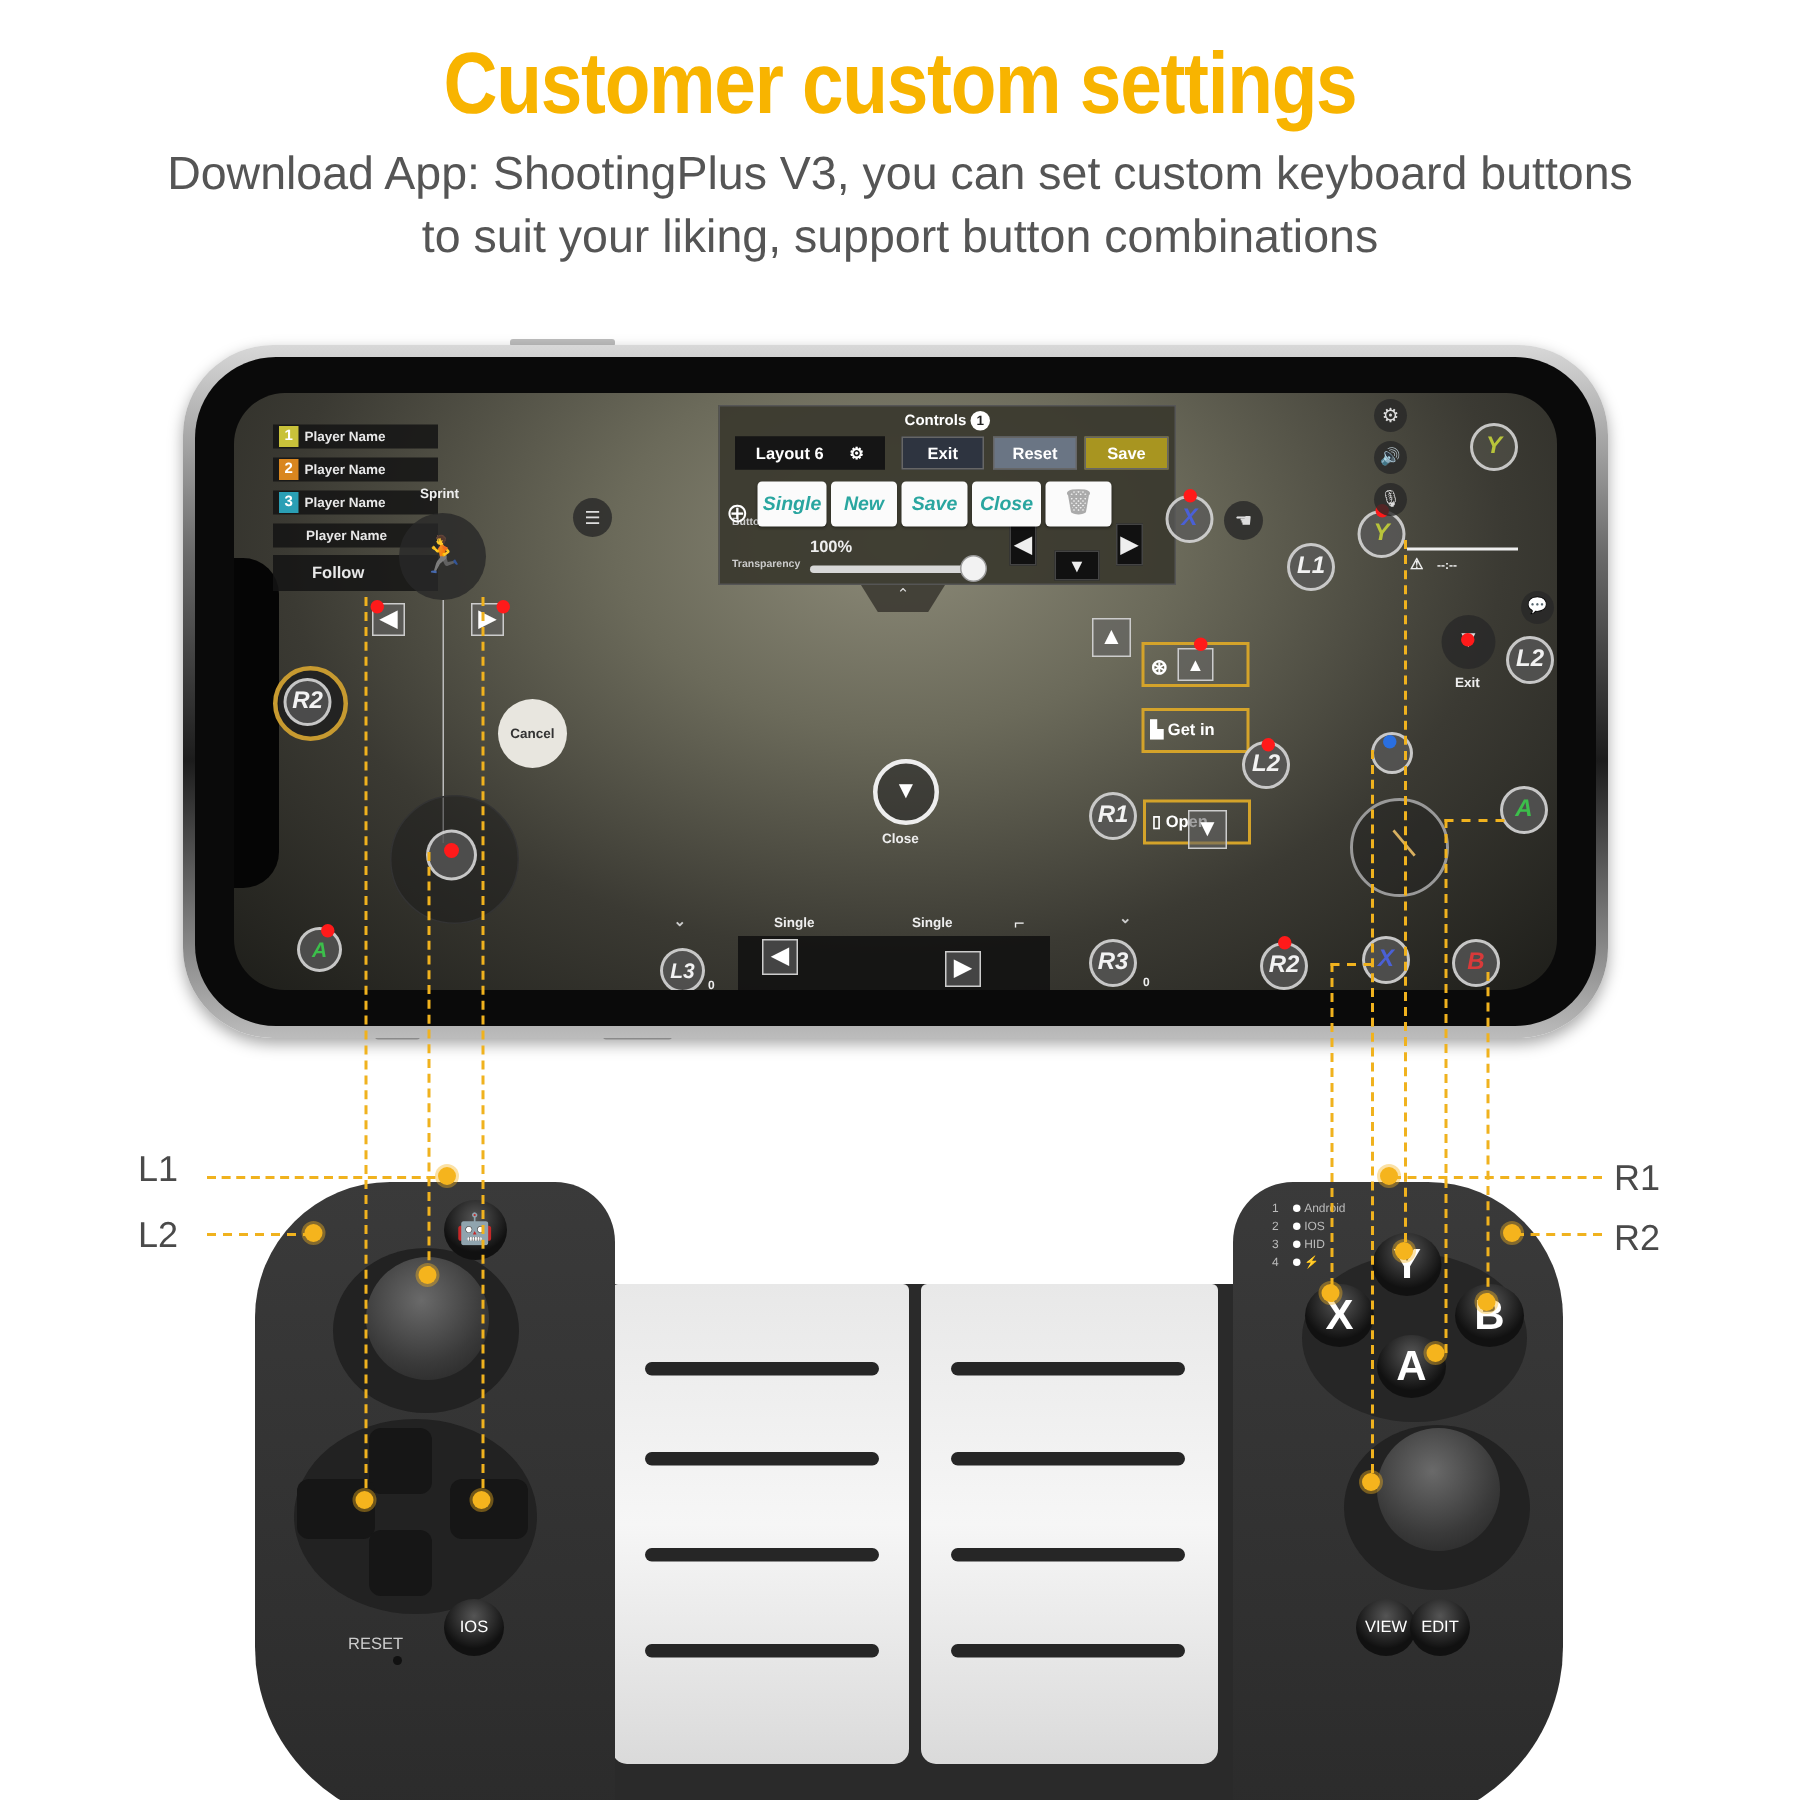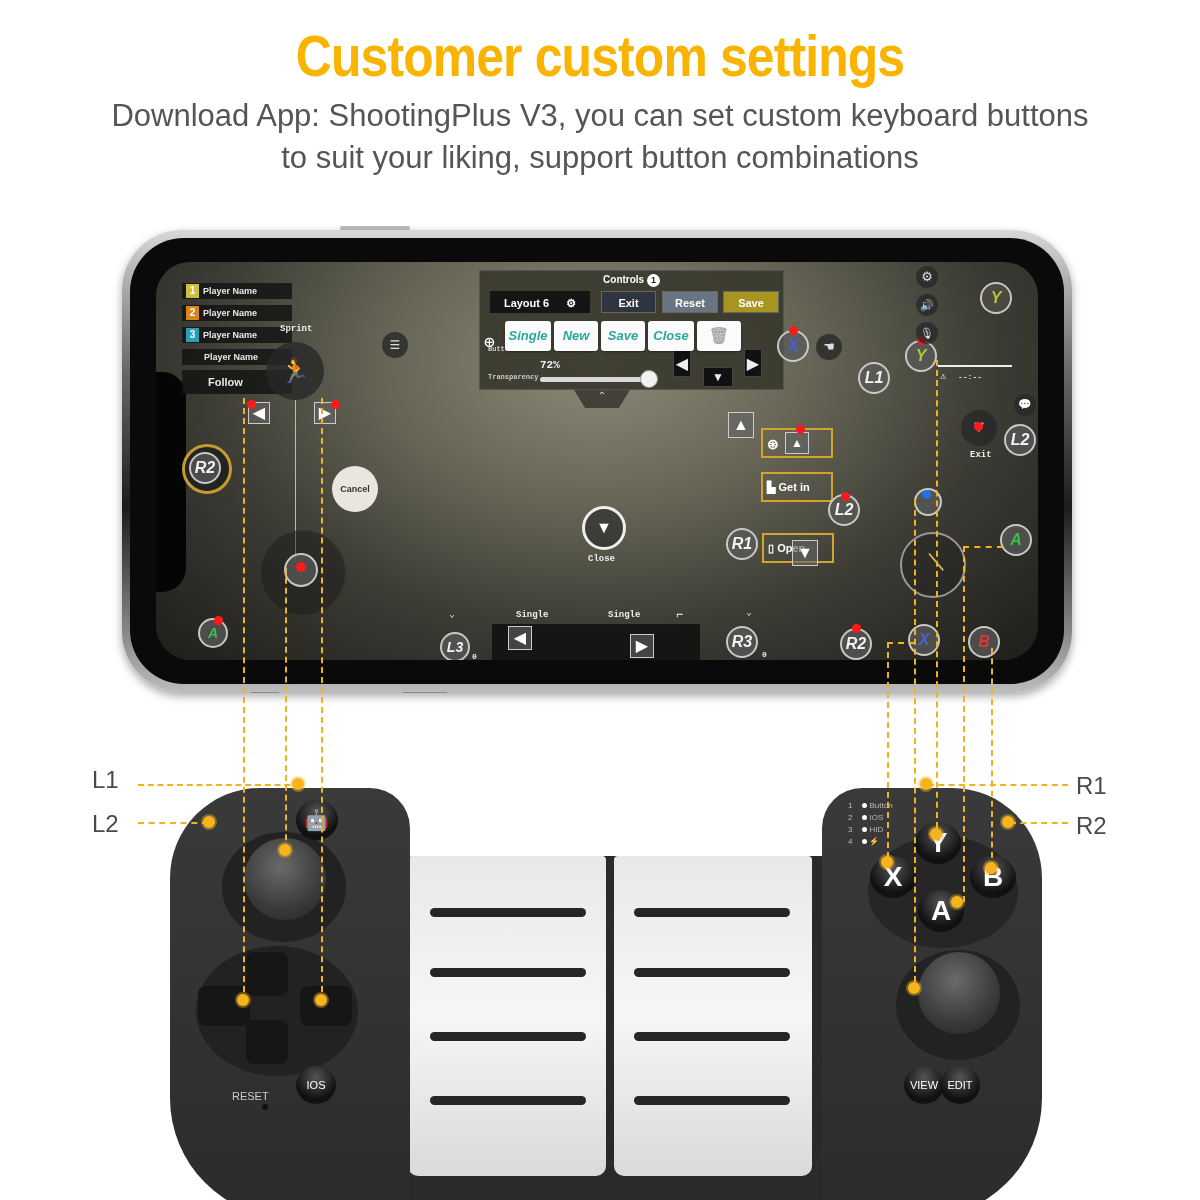--- a/index.html
+++ b/index.html
@@ -32,21 +32,21 @@
     position: absolute; left: 26px; top: 24px; right: 26px; bottom: 24px;
     border-radius: 34px; overflow: hidden;
     background: radial-gradient(ellipse at 50% 25%, #8c8a78 0%, #6b6a5a 30%, #3b3a33 65%, #1e1e1a 100%);
   }
   .notch {
     position: absolute; left: 0; top: 110px; width: 30px; height: 220px;
     background: #050505; border-radius: 0 24px 24px 0;
   }
   .side-btn { position: absolute; background: #bdbdbd; border-radius: 2px; }
 
-  .hud { position: absolute; font-family: Liberation Mono, monospace; color: #eeeeee; font-size: 10px; font-weight: bold; }
+  .hud { position: absolute; font-family: Liberation Sans, sans-serif; color: #eeeeee; font-size: 10px; font-weight: bold; }
   .player-row {
     position: absolute; left: 26px; width: 110px; height: 16px; background: rgba(20,20,20,0.85);
     color: #e8e8e8; font-size: 9px; font-weight: bold; line-height: 16px; padding-left: 4px;
     display: flex; align-items: center; gap: 4px;
   }
   .player-num { width: 13px; height: 14px; text-align: center; color: #fff; font-size: 10px; line-height: 14px; }
 
   .panel {
     position: absolute; left: 323px; top: 8px; width: 305px; height: 120px;
     background: rgba(58,56,46,0.92); border: 1px solid #555;
@@ -186,21 +186,21 @@
           <span>Layout 6</span>
           <span style="margin-left:14px;">⚙</span>
         </div>
         <div class="pbtn" style="left:121px;width:55px;background:#2e3440;">Exit</div>
         <div class="pbtn" style="left:182px;width:56px;background:#6a7584;">Reset</div>
         <div class="pbtn" style="left:243px;width:56px;background:#a89520;">Save</div>
 
         <div class="hud" style="left:8px;top:74px;font-size:7px;color:#ccc;">Button Size</div>
         <div class="hud" style="left:4px;top:60px;font-size:18px;color:#fff;font-weight:normal;">⊕</div>
         <div class="hud" style="left:8px;top:102px;font-size:7px;color:#ccc;">Transparency</div>
-        <div class="hud" style="left:60px;top:88px;font-size:11px;">72%</div>
+        <div class="hud" style="left:60px;top:88px;font-size:11px;">100%</div>
         <div class="slider-track" style="left:60px;top:106px;width:110px;"></div>
         <div class="slider-knob" style="left:160px;top:99px;"></div>
 
         <div class="arrow-box" style="left:193px;top:78px;width:18px;height:28px;line-height:28px;">◀</div>
         <div class="arrow-box" style="left:223px;top:96px;width:30px;height:20px;line-height:18px;font-size:12px;">▼</div>
         <div class="arrow-box" style="left:264px;top:78px;width:18px;height:28px;line-height:28px;">▶</div>
 
         <div class="popup-btn" style="left:25px;width:46px;">Single</div>
         <div class="popup-btn" style="left:74px;width:44px;">New</div>
         <div class="popup-btn" style="left:121px;width:44px;">Save</div>
@@ -293,21 +293,21 @@
 <div class="dpad" style="left:198px;top:986px;width:52px;height:40px;"></div>
 <div class="dpad" style="left:300px;top:986px;width:52px;height:40px;"></div>
 <div class="dpad" style="left:246px;top:1020px;width:42px;height:44px;"></div>
 <div class="small-btn" style="left:296px;top:800px;width:42px;height:40px;line-height:40px;font-size:20px;"><span>🤖</span></div>
 <div class="small-btn" style="left:296px;top:1066px;">IOS</div>
 <div style="position:absolute;left:232px;top:1090px;font-size:11px;color:#ccc;">RESET</div>
 <div style="position:absolute;left:262px;top:1104px;width:6px;height:6px;border-radius:50%;background:#111;"></div>
 
 <div class="led-row" style="top:801px;">
     <span>1</span>
-    <span><span class="led"></span><span>Button</span></span>
+    <span><span class="led"></span><span>Android</span></span>
   </div>
 <div class="led-row" style="top:813px;">
     <span>2</span>
     <span><span class="led"></span><span>IOS</span></span>
   </div>
 <div class="led-row" style="top:825px;">
     <span>3</span>
     <span><span class="led"></span><span>HID</span></span>
   </div>
 <div class="led-row" style="top:837px;">

